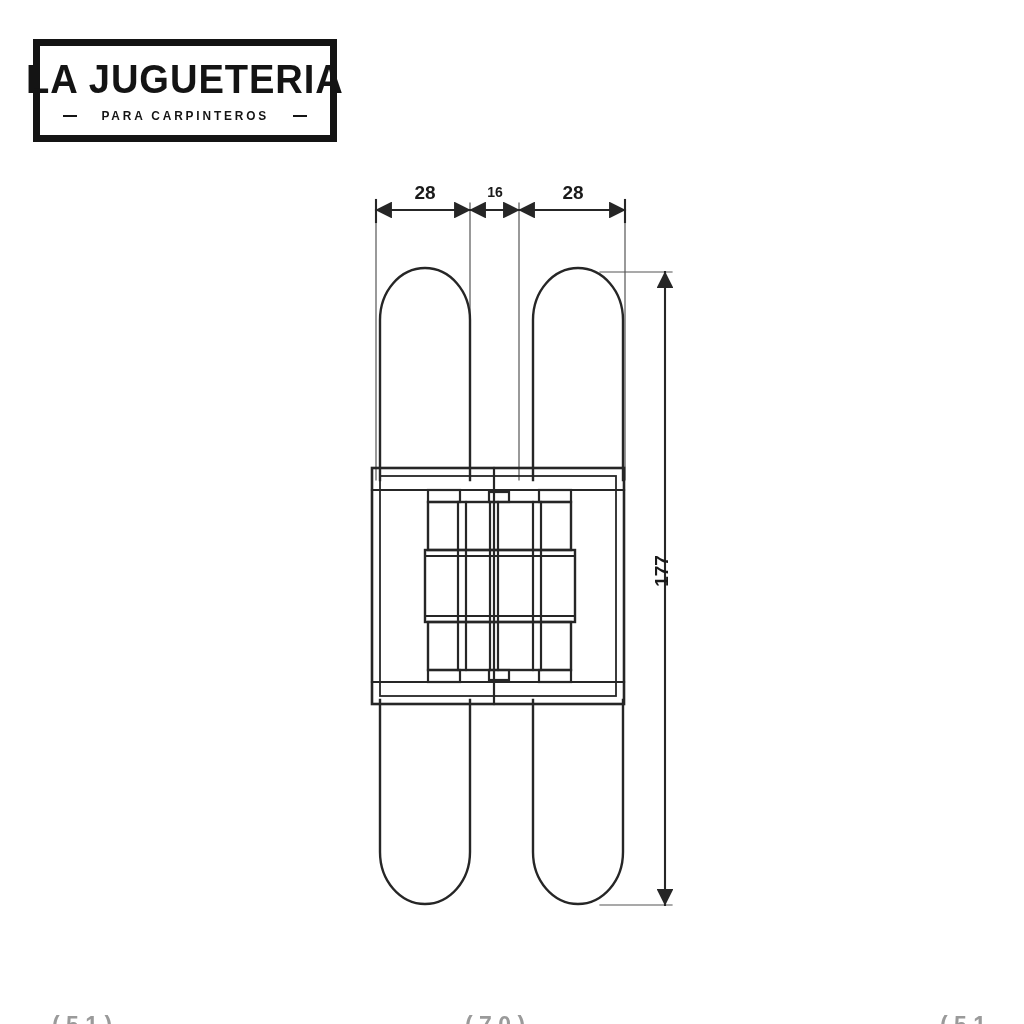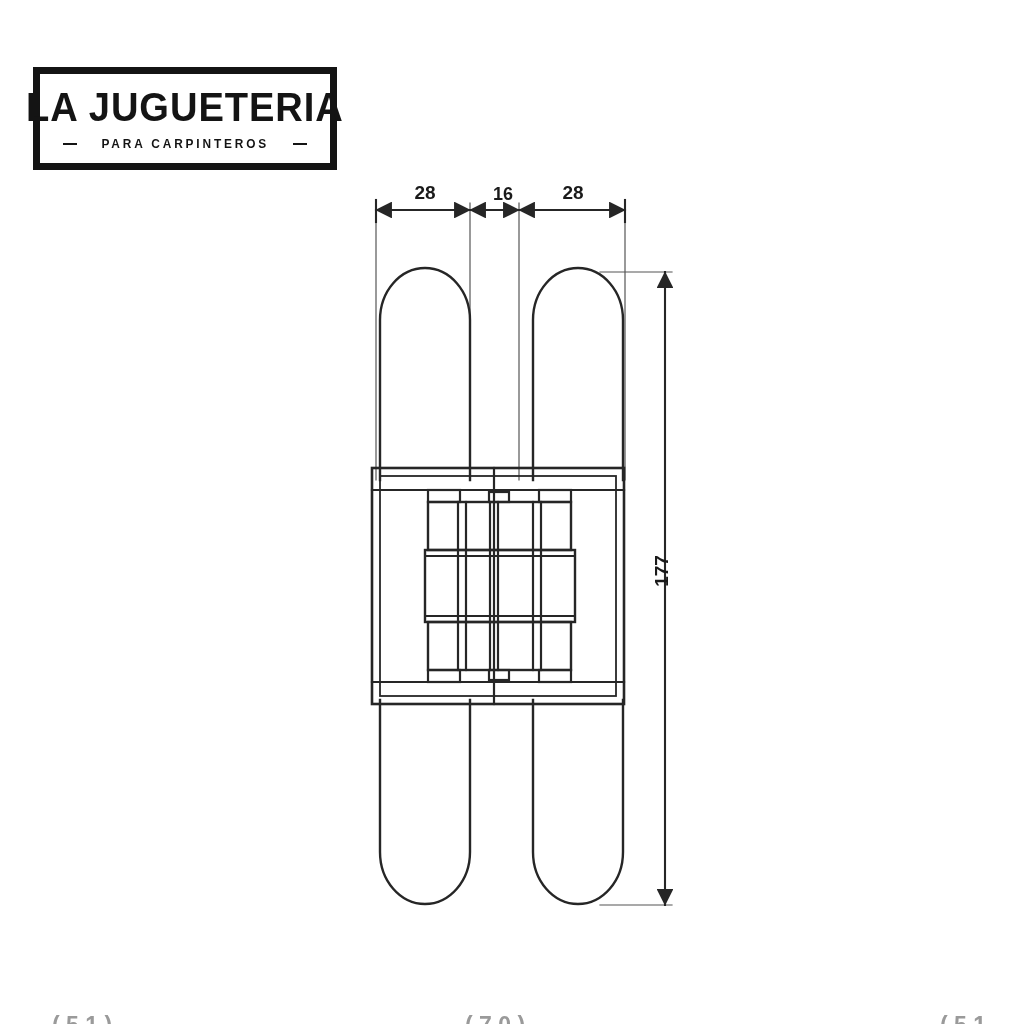--- a/index.html
+++ b/index.html
@@ -24,21 +24,20 @@
     top: 39px;
     width: 304px;
     height: 103px;
     box-sizing: border-box;
     border: 7px solid #141414;
     background: #ffffff;
     display: flex;
     flex-direction: column;
     align-items: center;
     justify-content: center;
-    margin-top: 28px;
   }
   #brand-logo .logo-main {
     font-family: "Liberation Sans Narrow", "Liberation Sans", sans-serif;
     font-weight: 700;
     font-size: 41px;
     line-height: 1;
     letter-spacing: 1.0px;
     color: #141414;
     transform: scaleX(0.93);
     white-space: nowrap;
@@ -214,21 +213,21 @@
 
     <g stroke-width="2.2">
       <line x1="494" y1="468" x2="494" y2="704"></line>
     </g>
 
   </g>
 </svg>
 
 <div style="position:absolute;left:405px;top:182px;width:40px;text-align:center;font-size:19px;font-weight:700;color:#1a1a1a;">28</div>
 
-<div style="position:absolute;left:477px;top:184px;width:36px;text-align:right;font-size:18px;font-weight:700;color:#1a1a1a;">16</div>
+<div style="position:absolute;left:477px;top:184px;width:36px;text-align:center;font-size:14px;font-weight:700;color:#1a1a1a;">16</div>
 
 <div style="position:absolute;left:553px;top:182px;width:40px;text-align:center;font-size:19px;font-weight:700;color:#1a1a1a;">28</div>
 
 <div style="position:absolute;left:627px;top:560px;width:70px;text-align:center;font-size:19px;font-weight:700;color:#1a1a1a;transform:rotate(-90deg);transform-origin:center center;">177</div>
 
 <div class="cutoff-row">
   <div class="cutoff-text" style="left:52px;">( 5.1 )</div>
   <div class="cutoff-text" style="left:465px;">( 7.0 )</div>
   <div class="cutoff-text" style="left:940px;">( 5.1</div>
 </div>

